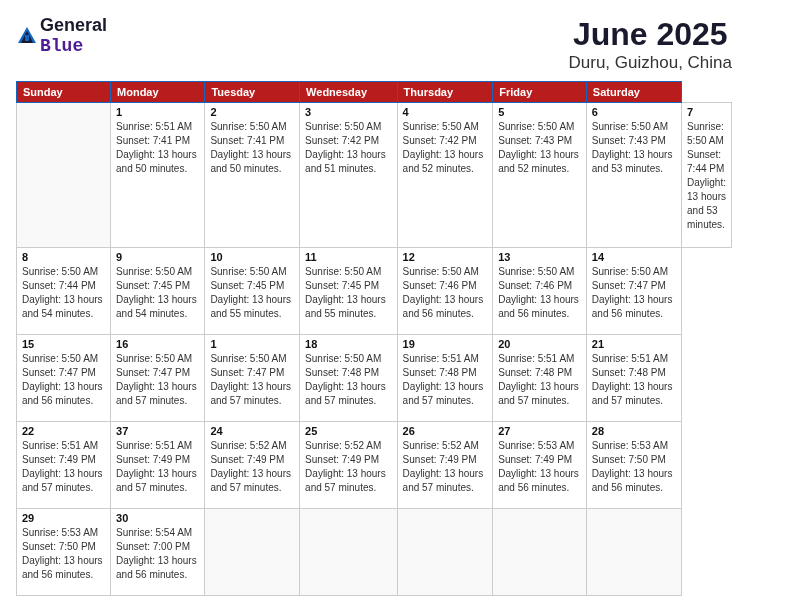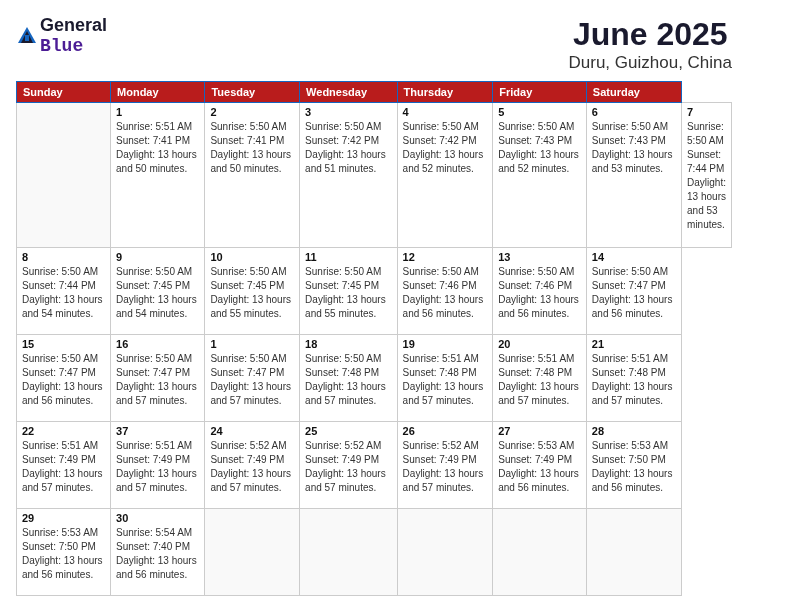--- a/index.html
+++ b/index.html
@@ -305,21 +305,21 @@
         <tr>
           <td>
             <span class="day-num">29</span>
             <div class="day-info" style="white-space: pre-line;">Sunrise: 5:53 AM
 Sunset: 7:50 PM
 Daylight: 13 hours and 56 minutes.</div>
           </td>
           <td>
             <span class="day-num">30</span>
             <div class="day-info" style="white-space: pre-line;">Sunrise: 5:54 AM
-Sunset: 7:40 PM
+Sunset: 7:00 PM
 Daylight: 13 hours and 56 minutes.</div>
           </td>
           <td class="empty"></td>
           <td class="empty"></td>
           <td class="empty"></td>
           <td class="empty"></td>
           <td class="empty"></td>
         </tr>
       </tbody>
   </table>

